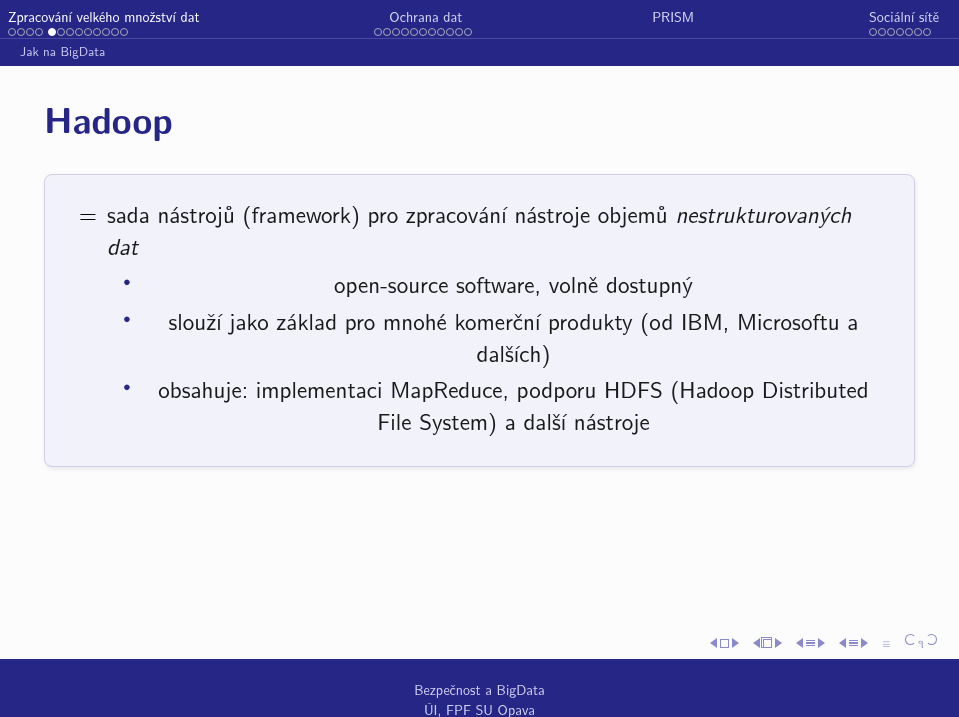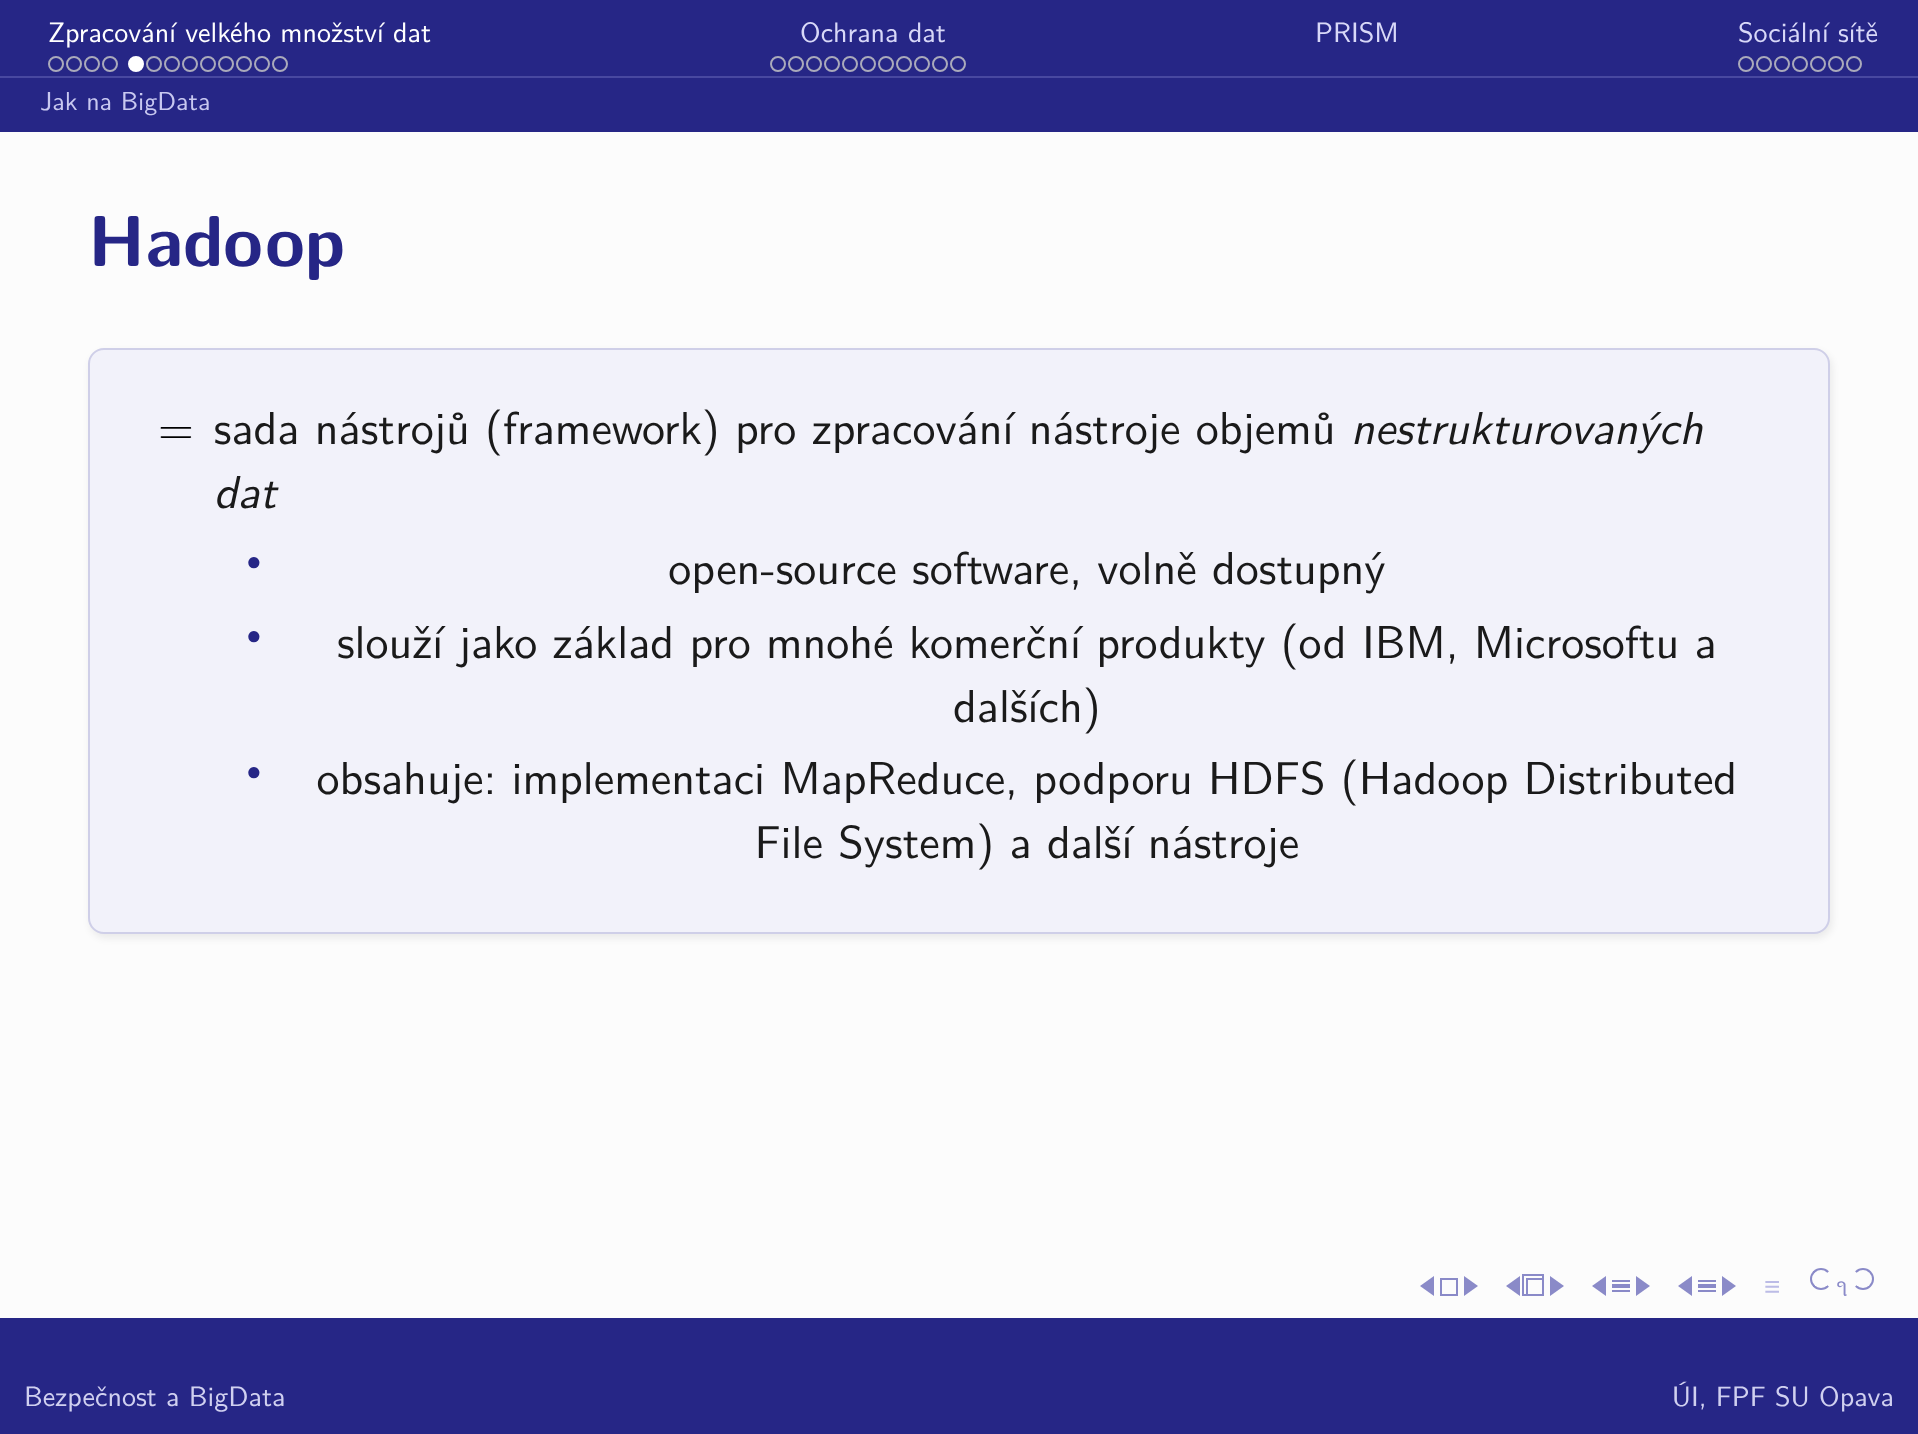--- a/index.html
+++ b/index.html
@@ -5,21 +5,21 @@
   * { box-sizing: border-box; margin: 0; padding: 0; }
   body {
     width: 959px;
     height: 717px;
     background: #262686;
     font-family: 'Latin Modern Sans', 'Computer Modern Sans', 'Lucida Sans', sans-serif;
     position: relative;
     overflow: hidden;
   }
   .header {
-    padding: 6px 20px 2px 24px;
+    padding: 6px 20px 2px 8px;
     display: flex;
     justify-content: space-between;
     font-size: 14px;
     color: #d0d0f0;
   }
   .section {
     display: flex;
     flex-direction: column;
     align-items: flex-start;
   }
@@ -80,23 +80,24 @@
     color: #262686; font-size: 13px; line-height: 28px;
   }
   .bul-item .txt { flex: 1; text-align: center; }
   .footer {
     position: absolute;
     bottom: 0; left: 0; right: 0;
     height: 38px;
     display: flex;
     align-items: center;
     justify-content: space-between;
-    padding: 0 12px;
+    padding: 0 22px;
     font-size: 14px;
     color: #d0d0f0;
+    flex-direction: column;
   }
   .nav-toolbar {
     position: absolute;
     bottom: 6px;
     right: 22px;
     display: flex;
     gap: 14px;
     align-items: center;
     color: #8a8ac8;
     font-size: 14px;

